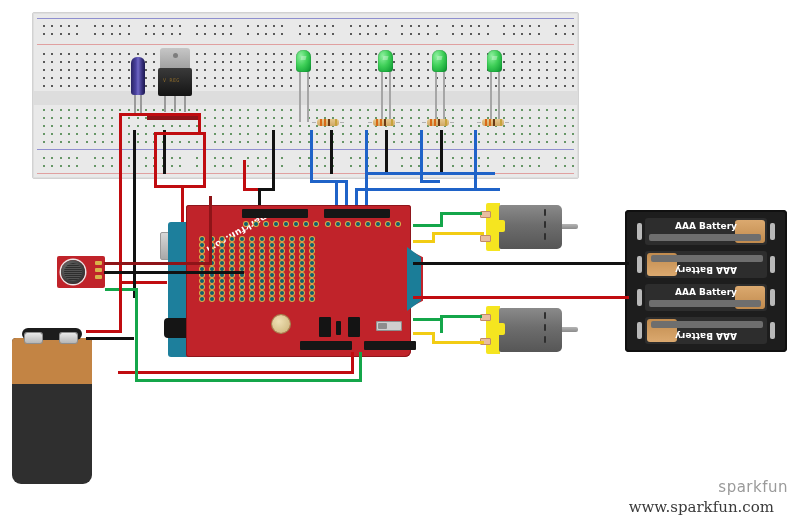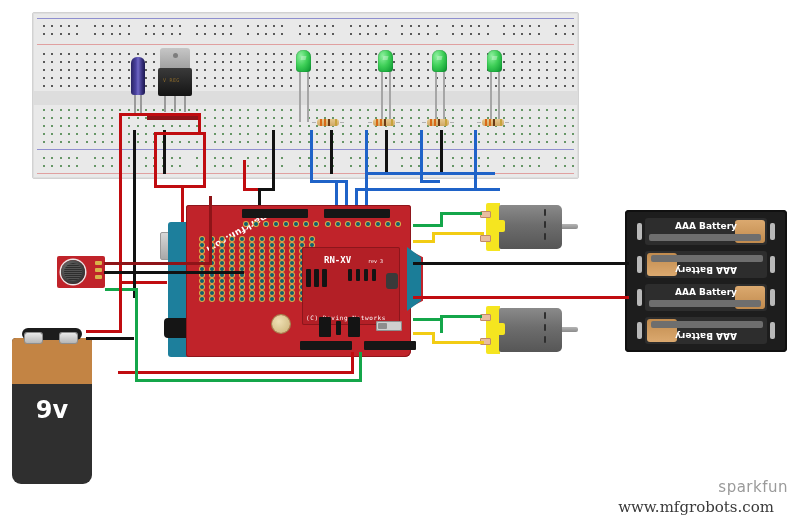--- a/index.html
+++ b/index.html
@@ -1296,33 +1296,20 @@
         <i></i>
         <i></i>
         <i></i>
         <i></i>
         <i></i>
         <i></i>
         <i></i>
         <i></i>
       </div>
 
-    <div id="rnxv">
-      <span class="silk" style="left:22px;top:8px;font-size:9px;font-weight:bold">RN-XV</span>
-      <span class="silk" style="left:66px;top:11px;font-size:5px">rev 3</span>
-      <span class="silk" style="left:4px;bottom:4px;font-size:6px;letter-spacing:.6px">(C) Roving Networks</span>
-      <div class="chip" style="left:4px;top:22px;width:5px;height:18px"></div>
-      <div class="chip" style="left:12px;top:22px;width:5px;height:18px"></div>
-      <div class="chip" style="left:20px;top:22px;width:5px;height:18px"></div>
-      <div class="chip" style="left:46px;top:22px;width:4px;height:12px"></div>
-      <div class="chip" style="left:54px;top:22px;width:4px;height:12px"></div>
-      <div class="chip" style="left:62px;top:22px;width:4px;height:12px"></div>
-      <div class="chip" style="left:70px;top:22px;width:4px;height:12px"></div>
-      <div class="chip" style="left:84px;top:26px;width:12px;height:16px;background:#3a3a3a;border-radius:3px"></div>
-    </div>
 
     <div id="pot"></div>
     <div class="chip" style="left:133px;top:112px;width:12px;height:20px"></div>
     <div class="chip" style="left:150px;top:116px;width:5px;height:14px"></div>
     <div class="chip" style="left:162px;top:112px;width:12px;height:20px"></div>
     <div class="slide" style="left:190px;top:116px"></div>
 
     <div class="hdr" style="left:114px;top:136px;width:52px;height:9px"></div>
     <div class="hdr" style="left:178px;top:136px;width:52px;height:9px"></div>
   </div>
@@ -1345,21 +1332,20 @@
   <div class="w wh dkred abs" style="left:104px;top:262px;width:108px"></div>
   <div class="w wv dkred abs" style="left:209px;top:196px;height:68px"></div>
   <div class="w wh blk abs" style="left:104px;top:271px;width:140px"></div>
 
   <div id="bat9" class="abs">
     <div class="body"></div>
     <div class="top"></div>
     <div class="cap3"></div>
     <div class="t1"></div>
     <div class="t2"></div>
-    <div class="lbl">9v</div>
   </div>
   <div class="w wh red abs" style="left:86px;top:330px;width:36px"></div>
   <div class="w wh blk abs" style="left:86px;top:337px;width:48px"></div>
   <div class="w wv red abs" style="left:119px;top:284px;height:48px"></div>
 
   <div class="motor abs" style="left:486px;top:203px">
     <div class="face"></div>
     <div class="can"></div>
     <div class="boss"></div>
     <div class="vent" style="left:58px;top:6px"></div>
@@ -1429,15 +1415,15 @@
           <div class="band"></div>
           <div class="txt">AAA Battery</div>
         </div>
       </div>
   </div>
 
   <div class="w wh blk abs" style="left:413px;top:262px;width:216px"></div>
   <div class="w wh red abs" style="left:413px;top:296px;width:216px"></div>
 
   <div id="fritz" class="abs">sparkfun</div>
-  <div id="wmark" class="abs">www.mfgrobots.com</div>
+  <div id="wmark" class="abs">www.sparkfun.com</div>
 
 </div>
 
 </body></html>

